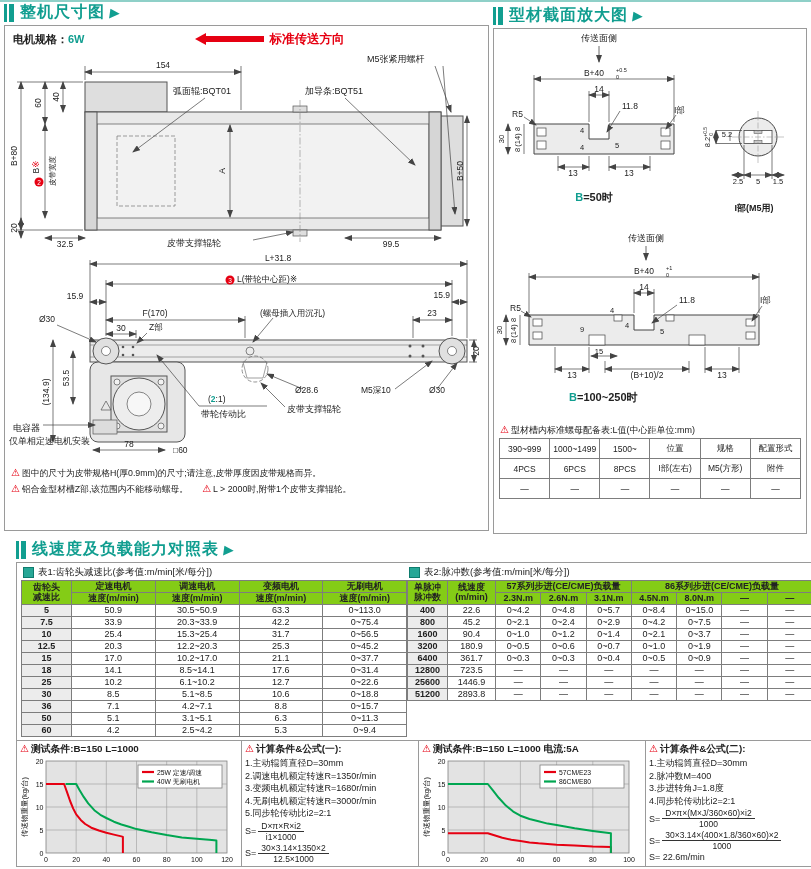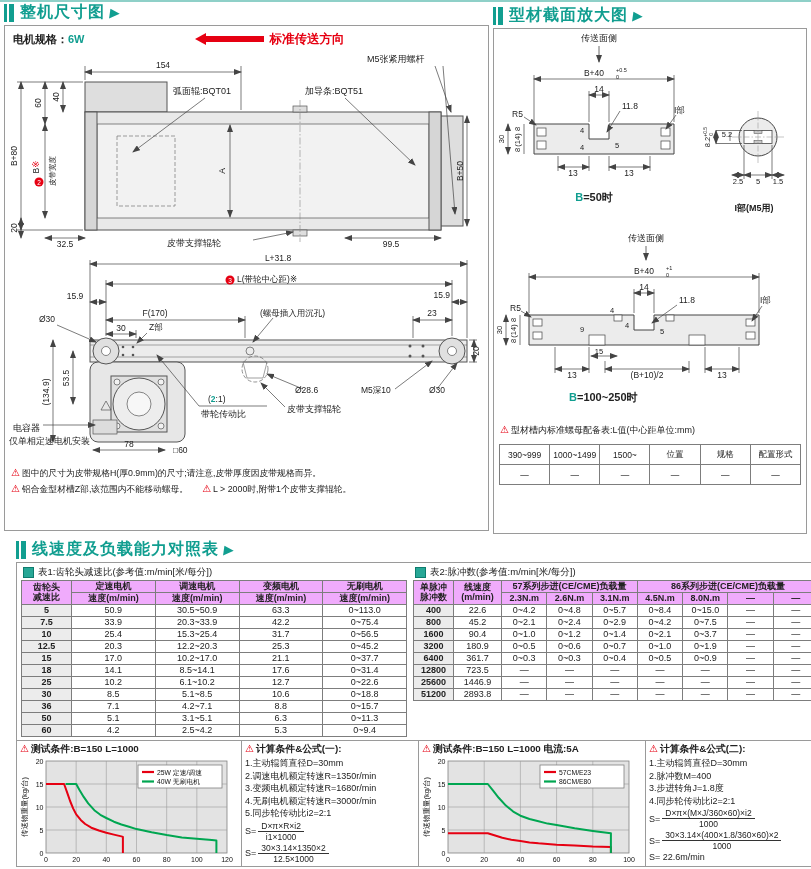--- a/index.html
+++ b/index.html
@@ -31,29 +31,29 @@
   .gap14{margin-left:14px}
   svg text{font-family:"Liberation Sans","DejaVu Sans",sans-serif}
   .dt{font-size:8.5px;fill:#222}
   .sm{font-size:7.5px;fill:#222}
   .lb{font-size:9px;fill:#222}
   .teal{fill:#119e90;font-weight:bold}
   .redf{fill:#e60012}
   .xrow{display:flex}
   .pnote{font-size:9px;line-height:14px;padding:0 6px}
   .ntitle{font-size:9px;line-height:14px;padding:0 6px;font-weight:bold}
-  .ntable{border-collapse:collapse;width:302px;margin:7px auto 0;table-layout:fixed}
+  .ntable{border-collapse:collapse;width:302px;margin:1px auto 0;table-layout:fixed}
   .ntable td{border:1px solid #7d7d7d;text-align:center;font-size:8.5px;height:19px;padding:0}
   .ttl-row{font-size:9.5px;height:15px;display:flex;align-items:center;font-weight:bold}
   .sq{display:inline-block;width:9px;height:9px;background:#27a796;border:1px solid #0e7c6e;margin:0 4px 0 2px}
   .tables-row{display:flex;padding:2px 0 0 4px}
   .dtable{border-collapse:collapse;table-layout:fixed}
   .dtable th,.dtable td{border:1px solid #7d7d7d;text-align:center;font-size:9px;
     padding:0 1px;height:11px;line-height:1.05;font-weight:normal}
-  .dtable thead th{background:#f0abfc;font-weight:bold}
+  .dtable thead th{background:#84cc16;font-weight:bold}
   .dtable tbody td:first-child{background:#ececec;font-weight:bold}
   #t1 .dtable{width:386px}
   #t2 .dtable{width:406px}
   .usage{display:flex;border:1px solid #7d7d7d;border-top:none;width:406px;font-size:8.5px}
   .usage .ulabel{width:36px;text-align:center;border-right:1px solid #7d7d7d;padding:2px 0;line-height:11px}
   .usage .uitems{flex:1;display:grid;grid-template-columns:47% 53%;grid-auto-flow:column;
     grid-template-rows:1fr 1fr;padding:1px 2px;line-height:11px}
   .panels-row{display:flex;border-top:1px solid #9a9a9a;margin-top:3px;height:139px}
   .panel{padding:2px 3px;border-right:1px solid #9a9a9a}
   .panel:last-child{border-right:none}
@@ -401,20 +401,28 @@
           <td>390~999</td>
           <td>1000~1499</td>
           <td>1500~</td>
           <td>位置</td>
           <td>规格</td>
           <td>配置形式</td>
         </tr>
       </tbody>
       <tbody>
           <tr>
+            <td>4PCS</td>
+            <td>6PCS</td>
+            <td>8PCS</td>
+            <td>I部(左右)</td>
+            <td>M5(方形)</td>
+            <td>附件</td>
+          </tr>
+          <tr>
             <td>—</td>
             <td>—</td>
             <td>—</td>
             <td>—</td>
             <td>—</td>
             <td>—</td>
           </tr>
         </tbody>
     </table>
   </div>
@@ -422,21 +430,21 @@
 
 <div class="section" id="sec3">
   <div class="sec-head">
     <span class="bar"></span>
     <span class="bar b2"></span>
     <span class="sec-title">线速度及负载能力对照表</span>
     <span class="tri">▶</span>
   </div>
   <div class="box">
     <div class="tables-row">
-      <div id="t1" style="margin-right:6px">
+      <div id="t1" style="">
         <div class="ttl-row">
             <span class="sq"></span>
             <span style="font-weight:normal">表1:齿轮头减速比(参考值:m/min[米/每分])</span>
           </div>
         <table class="dtable">
           <colgroup>
               <col style="width:50px">
               <col>
               <col>
               <col>

